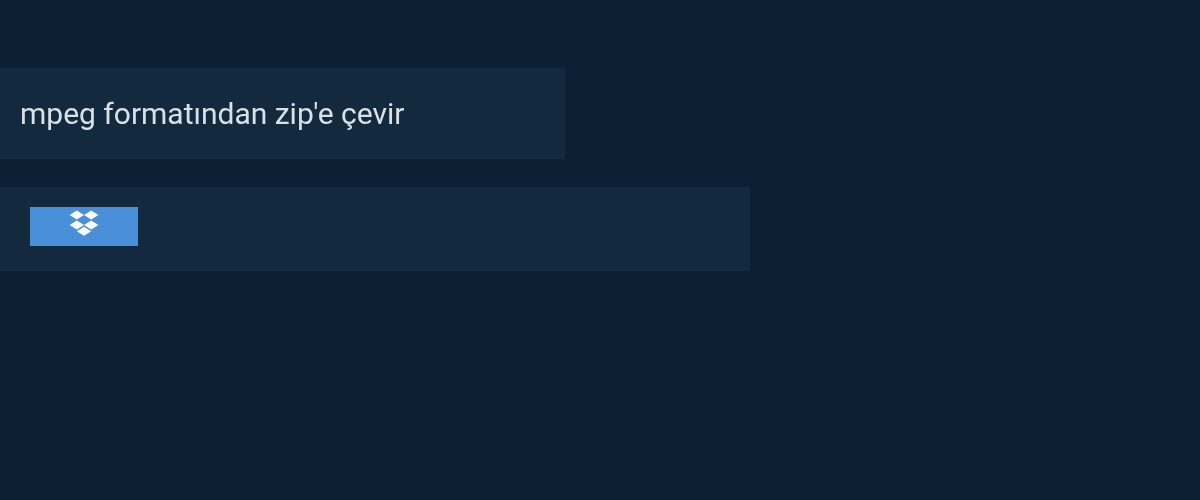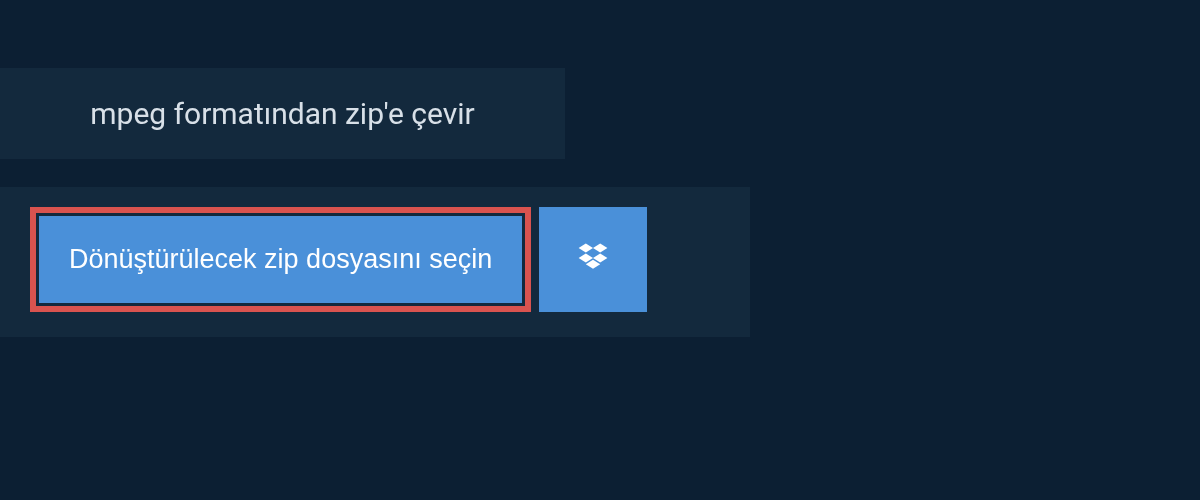--- a/index.html
+++ b/index.html
@@ -12,21 +12,20 @@
       height: 500px;
       background-color: #0c1f33;
       font-family: -apple-system, BlinkMacSystemFont, "Segoe UI", Roboto, Arial, sans-serif;
       overflow: hidden;
     }
     .header-bar {
       background-color: #13293d;
       padding: 28px 20px;
       width: 565px;
       margin-top: 68px;
-      text-align: center;
     }
     .header-title {
       color: #d8e0e8;
       font-size: 30px;
       font-weight: 400;
     }
     .main-panel {
       background-color: #13293d;
       margin-top: 28px;
       padding: 20px 30px 25px 30px;
@@ -69,23 +68,20 @@
   </style>
 </head>
 <body>
 
 <div class="header-bar">
   <h1 class="header-title">mpeg formatından zip'e çevir</h1>
 </div>
 
 <div class="main-panel">
   <div class="button-row">
-    <div class="highlight-wrapper">
-      <button class="file-select-button">Dönüştürülecek zip dosyasını seçin</button>
-    </div>
     <button class="dropbox-button">
       <span>
         <svg class="dropbox-icon" viewBox="0 0 40 40" fill="#ffffff">
           <path d="M12 4 L20 9 L12 14 L4 9 Z"></path>
           <path d="M28 4 L36 9 L28 14 L20 9 Z"></path>
           <path d="M12 15 L20 20 L12 25 L4 20 Z"></path>
           <path d="M28 15 L36 20 L28 25 L20 20 Z"></path>
           <path d="M12 27 L20 22 L28 27 L20 32 Z"></path>
         </svg>
       </span>

